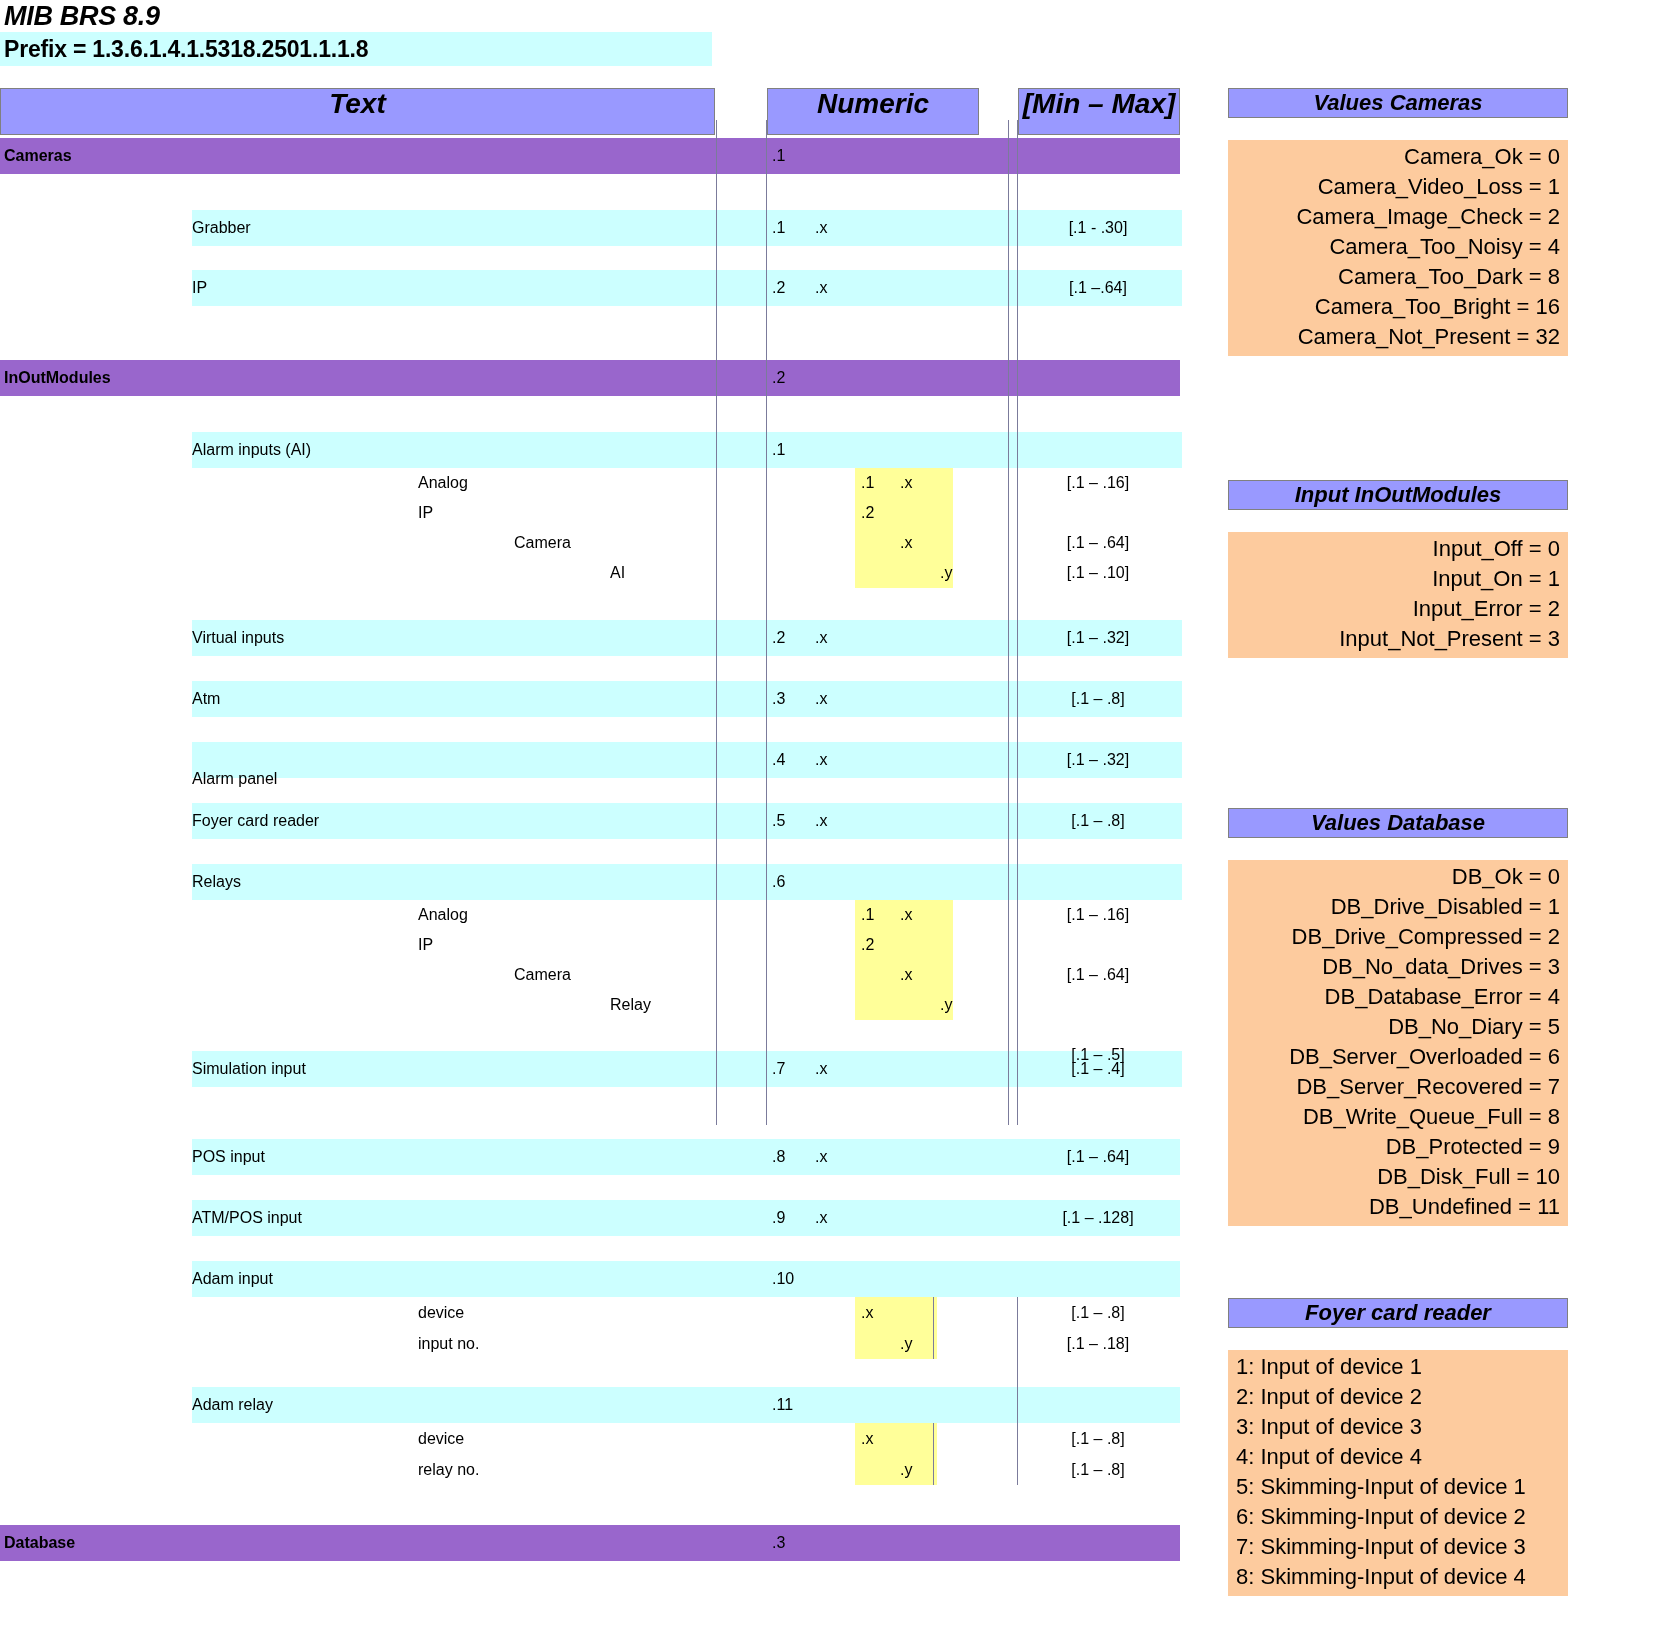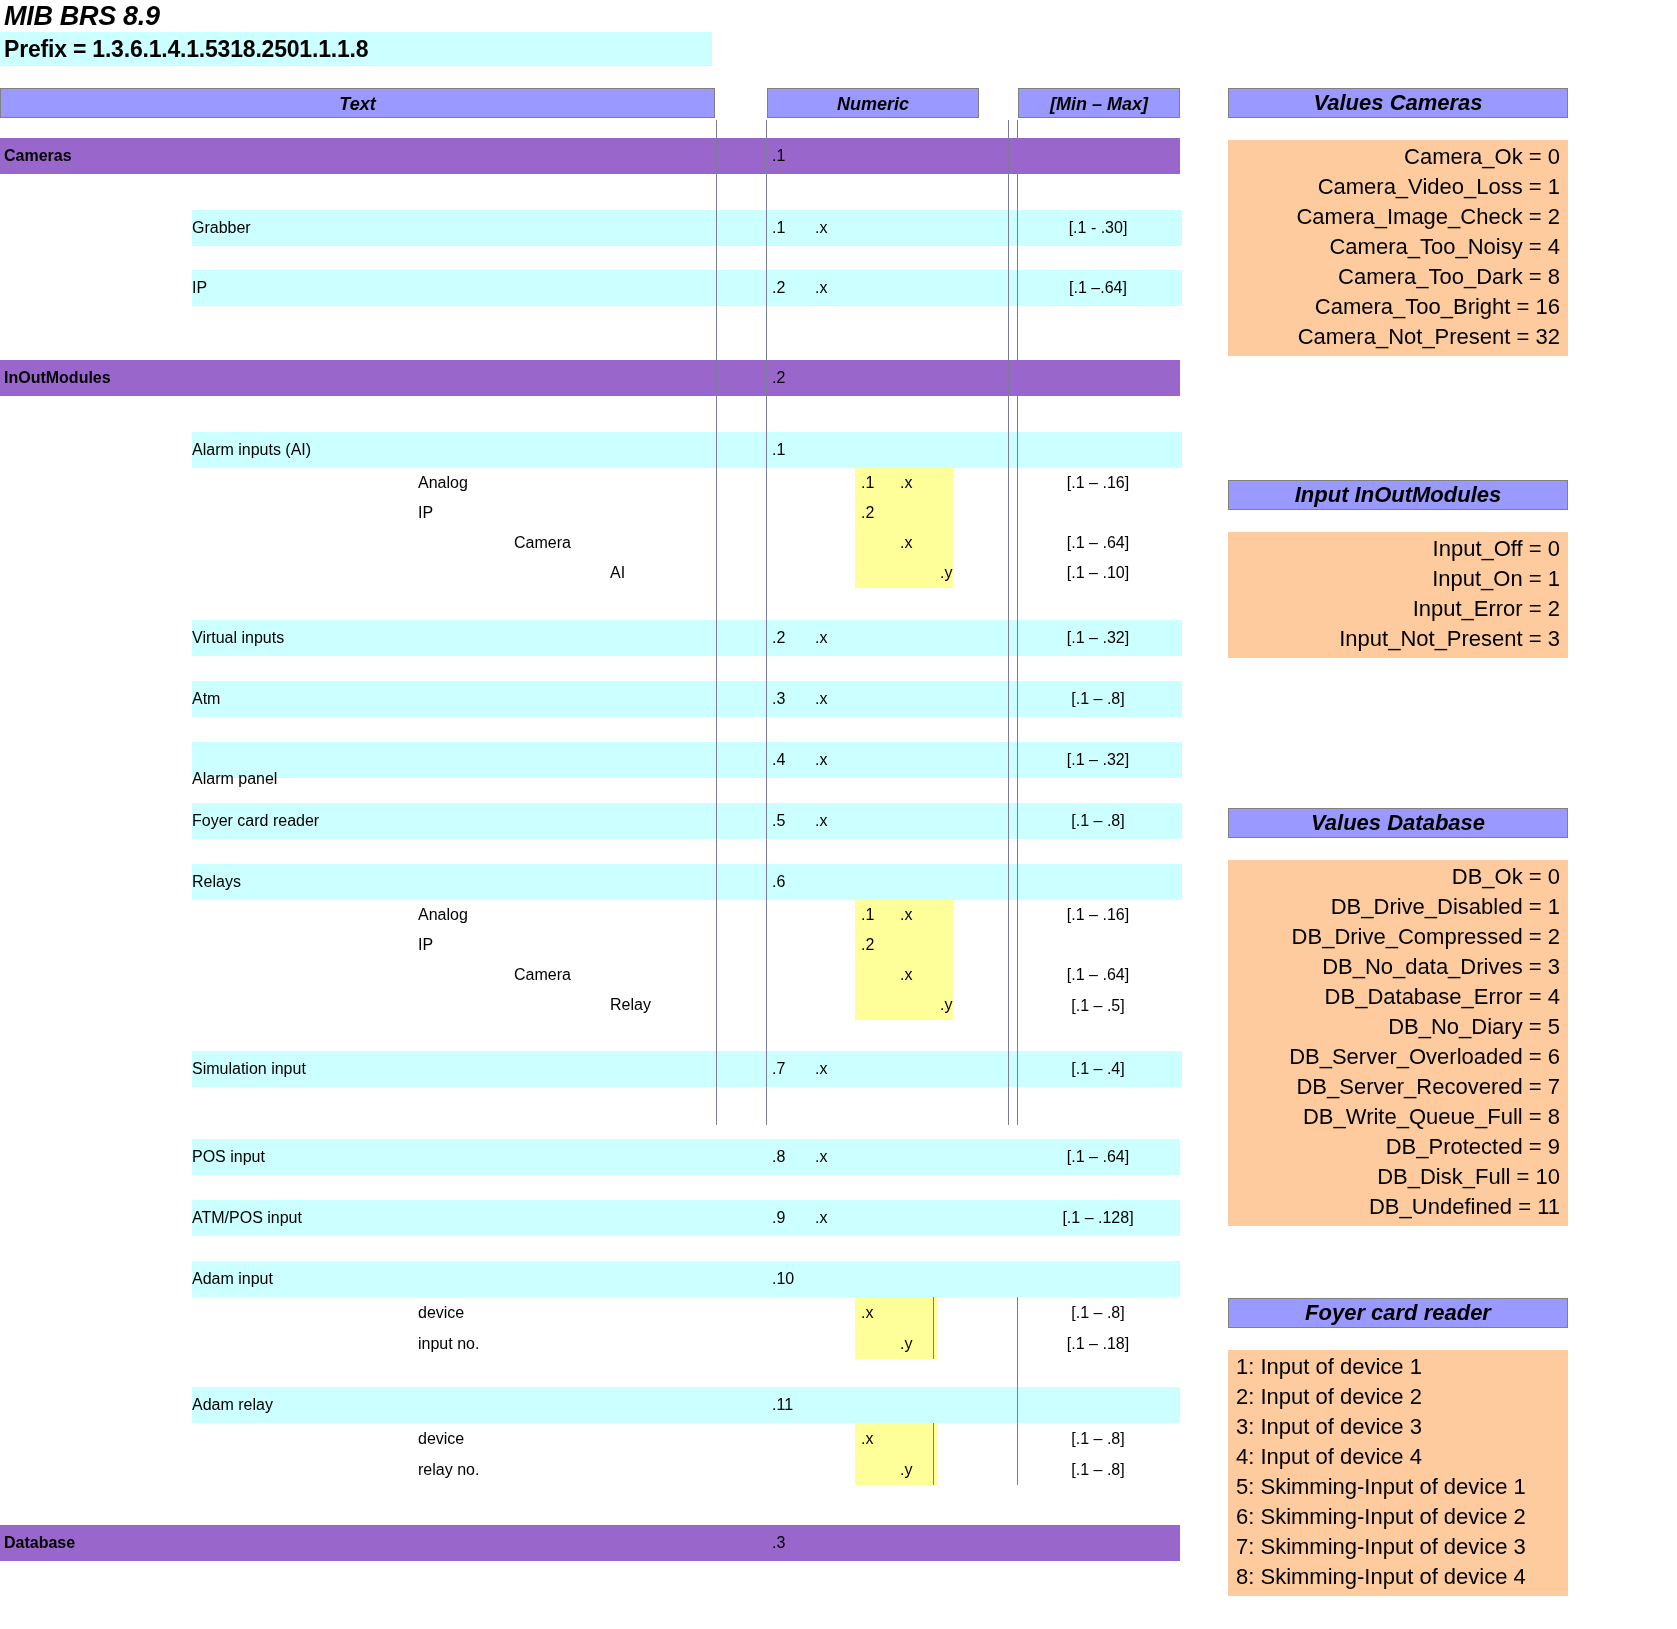--- a/index.html
+++ b/index.html
@@ -42,29 +42,29 @@
     position: absolute;
     left: 0;
     top: 88px;
     width: 1180px;
   }
 
   .hdr-row { position: relative; height: 32px; }
   .hdr {
     position: absolute;
     top: 0;
-    height: 30px;
+    height: 47px;
     line-height: 30px;
     background: #9999ff;
     border: 1px solid #808080;
     box-sizing: border-box;
     text-align: center;
     font-weight: bold;
     font-style: italic;
-    font-size: 18px;
+    font-size: 28px;
   }
   .hdr-text    { left: 0px;   width: 715px; }
   .hdr-numeric { left: 767px; width: 212px; }
   .hdr-minmax  { left: 1018px;width: 162px; }
 
   
   .tbl {
     position: relative;
     width: 1180px;
   }
@@ -225,21 +225,21 @@
       <div class="cell" style="left: 861px; top: 780px; height: 30px; line-height: 30px; font-weight: normal;">.1</div>
       <div class="cell" style="left: 900px; top: 780px; height: 30px; line-height: 30px; font-weight: normal;">.x</div>
       <div class="minmax" style="top: 780px; height: 30px; line-height: 30px;">[.1 – .16]</div>
       <div class="cell" style="left: 418px; top: 810px; height: 30px; line-height: 30px; font-weight: normal;">IP</div>
       <div class="cell" style="left: 861px; top: 810px; height: 30px; line-height: 30px; font-weight: normal;">.2</div>
       <div class="cell" style="left: 514px; top: 840px; height: 30px; line-height: 30px; font-weight: normal;">Camera</div>
       <div class="cell" style="left: 900px; top: 840px; height: 30px; line-height: 30px; font-weight: normal;">.x</div>
       <div class="minmax" style="top: 840px; height: 30px; line-height: 30px;">[.1 – .64]</div>
       <div class="cell" style="left: 610px; top: 870px; height: 30px; line-height: 30px; font-weight: normal;">Relay</div>
       <div class="cell" style="left: 940px; top: 870px; height: 30px; line-height: 30px; font-weight: normal;">.y</div>
-      <div class="minmax" style="top: 871px; height: 30px; line-height: 30px; text-align: center;">[.1 – .5]</div>
+      <div class="minmax" style="top: 920px; height: 30px; line-height: 30px; text-align: center;">[.1 – .5]</div>
       <div class="band cyan" style="top: 931px; height: 36px; left: 192px; width: 990px;"></div>
       <div class="cell" style="left: 192px; top: 931px; height: 36px; line-height: 36px; font-weight: normal;">Simulation input</div>
       <div class="cell" style="left: 772px; top: 931px; height: 36px; line-height: 36px; font-weight: normal;">.7</div>
       <div class="cell" style="left: 815px; top: 931px; height: 36px; line-height: 36px; font-weight: normal;">.x</div>
       <div class="minmax" style="top: 931px; height: 36px; line-height: 36px;">[.1 – .4]</div>
       <div class="band cyan" style="top: 1019px; height: 36px; left: 192px; width: 988px;"></div>
       <div class="cell" style="left: 192px; top: 1019px; height: 28px; line-height: 36px; font-weight: normal;">POS input</div>
       <div class="cell" style="left: 772px; top: 1019px; height: 36px; line-height: 36px; font-weight: normal;">.8</div>
       <div class="cell" style="left: 815px; top: 1019px; height: 36px; line-height: 36px; font-weight: normal;">.x</div>
       <div class="minmax" style="top: 1019px; height: 36px; line-height: 36px;">[.1 – .64]</div>

